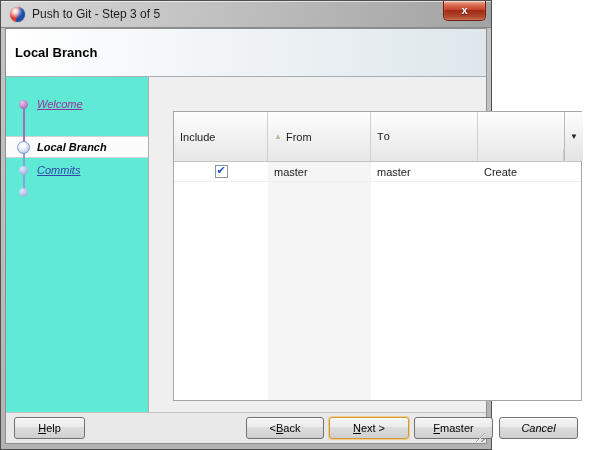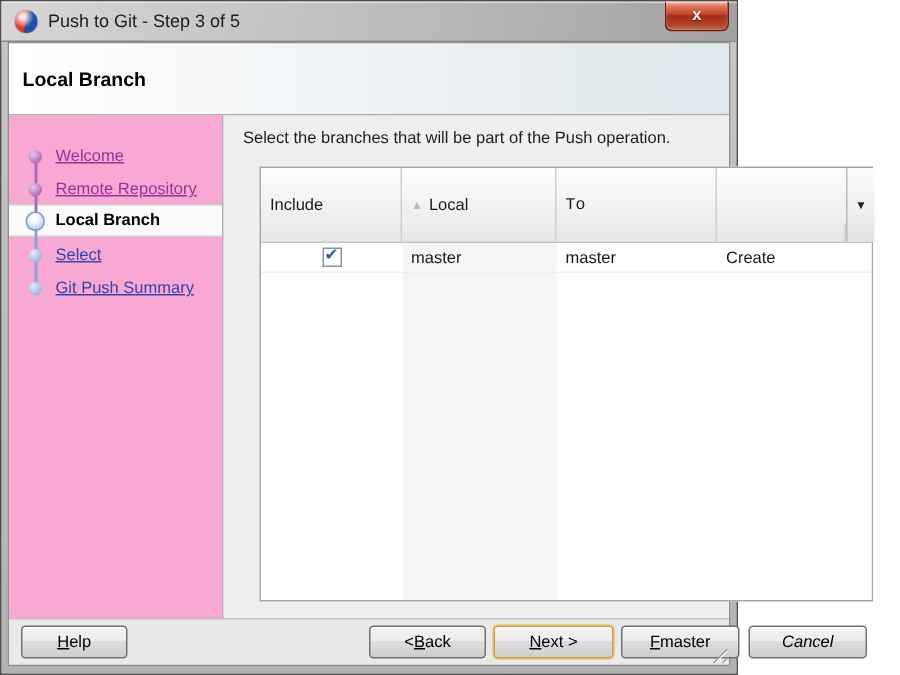--- a/index.html
+++ b/index.html
@@ -51,21 +51,21 @@
     border-bottom: 1px solid #a9adb2;
     display: flex; align-items: center; padding-left: 9px;
   }
   .header-title { font-size: 13px; font-weight: bold; color: #000; }
 
   
   .body { flex: 1 1 auto; display: flex; min-height: 0; }
 
   .sidebar {
     position: relative; flex: 0 0 143px; width: 143px;
-    background: #f9a8d4; border-right: 1px solid #aeaeae;
+    background: #5eead4; border-right: 1px solid #aeaeae; font-style: italic;
   }
   .current-band {
     position: absolute; left: 0; right: 0; top: 59px; height: 22px;
     background: #fbfbfb; border-top: 1px solid #d2d2d2; border-bottom: 1px solid #d2d2d2;
   }
   .rail { position: absolute; left: 17px; width: 2px; }
   .rail.visited-seg  { top: 27px; height: 43px; background: #a86cb6; }
   .rail.upcoming-seg { top: 70px; height: 45px; background: #8aa2d8; }
   .step { position: absolute; left: 0; right: 0; height: 20px; display: flex; align-items: center; cursor: pointer; }
   .step .lbl { margin-left: 31px; white-space: nowrap; }
@@ -161,49 +161,43 @@
     <div class="body">
       <div class="sidebar">
         <div class="current-band"></div>
         <div class="rail visited-seg"></div>
         <div class="rail upcoming-seg"></div>
 
         <div class="step visited" style="top:17px">
           <span class="dot visited"></span>
           <span class="lbl">Welcome</span>
         </div>
-        <div class="step visited" style="top:39px">
-          <span class="dot visited"></span>
-          <span class="lbl">Remote Repository</span>
-        </div>
         <div class="step current" style="top:60px">
           <span class="dot current"></span>
           <span class="lbl">Local Branch</span>
         </div>
         <div class="step upcoming" style="top:83px">
           <span class="dot upcoming"></span>
-          <span class="lbl">Select</span>
+          <span class="lbl">Commits</span>
         </div>
         <div class="step upcoming" style="top:105px">
           <span class="dot upcoming"></span>
-          <span class="lbl">Git Push Summary</span>
         </div>
       </div>
 
       <div class="main">
-        <div class="instruction">Select the branches that will be part of the Push operation.</div>
 
         <div class="grid">
           <div class="grid-head">
             <div class="th th-include">
               <span>Include</span>
             </div>
             <div class="th th-from">
               <span class="sort-arrow">▲</span>
-              <span>Local</span>
+              <span>From</span>
             </div>
             <div class="th th-to">
               <span>To</span>
             </div>
             <div class="th th-status">
               <span>Status</span>
             </div>
             <div class="th th-dd">
               <span class="dd-arrow">▼</span>
             </div>

